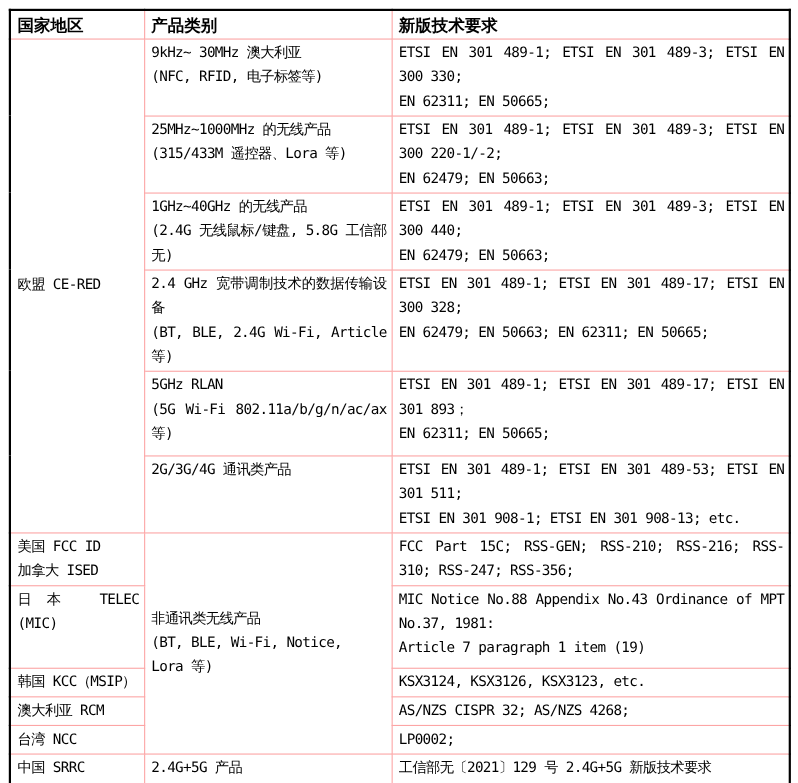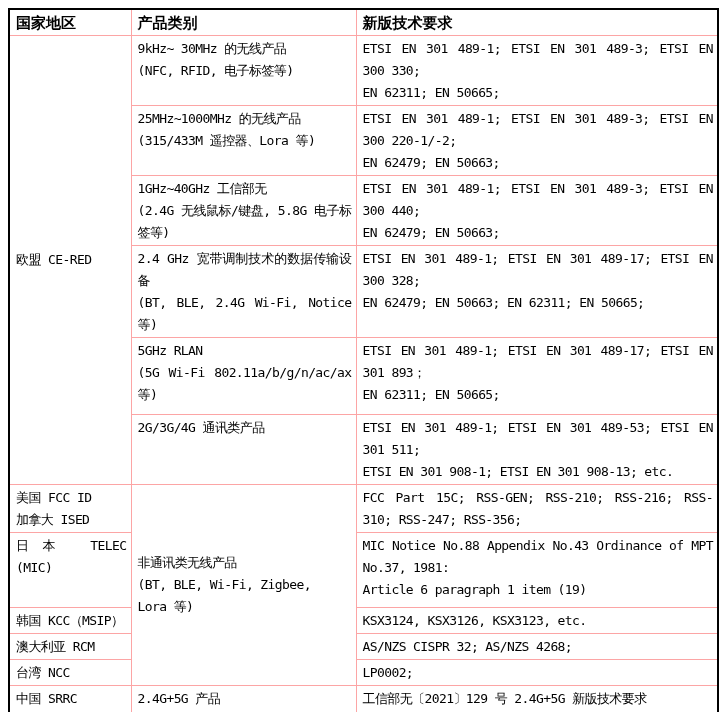--- a/index.html
+++ b/index.html
@@ -36,52 +36,52 @@
   <tbody>
         <tr class="h26">
     <th>国家地区</th>
     <th>产品类别</th>
     <th>新版技术要求</th>
   </tr>
 
   <tr class="h69">
     <td rowspan="6" class="vmid">欧盟 CE-RED</td>
     <td>
-            <div class="para">9kHz~ 30MHz 的无线产品</div>
+            <div class="para">9kHz~ 30MHz 澳大利亚</div>
             <div class="para">(NFC, RFID, 电子标签等)</div>
           </td>
     <td>
             <div class="para">ETSI EN 301 489-1; ETSI EN 301 489-3; ETSI EN 300 330;</div>
             <div class="para">EN 62311; EN 50665;</div>
           </td>
   </tr>
   <tr class="h69">
     <td>
             <div class="para">25MHz~1000MHz 的无线产品</div>
             <div class="para">(315/433M 遥控器、Lora 等)</div>
           </td>
     <td>
             <div class="para">ETSI EN 301 489-1; ETSI EN 301 489-3; ETSI EN 300 220-1/-2;</div>
             <div class="para">EN 62479; EN 50663;</div>
           </td>
   </tr>
   <tr class="h68">
     <td>
-            <div class="para">1GHz~40GHz 工信部无</div>
-            <div class="para">(2.4G 无线鼠标/键盘, 5.8G 电子标签等)</div>
+            <div class="para">1GHz~40GHz 的无线产品</div>
+            <div class="para">(2.4G 无线鼠标/键盘, 5.8G 工信部无)</div>
           </td>
     <td>
             <div class="para">ETSI EN 301 489-1; ETSI EN 301 489-3; ETSI EN 300 440;</div>
             <div class="para">EN 62479; EN 50663;</div>
           </td>
   </tr>
   <tr class="h90">
     <td>
             <div class="para">2.4 GHz 宽带调制技术的数据传输设备</div>
-            <div class="para">(BT, BLE, 2.4G Wi-Fi, Notice 等)</div>
+            <div class="para">(BT, BLE, 2.4G Wi-Fi, Article 等)</div>
           </td>
     <td>
             <div class="para">ETSI EN 301 489-1; ETSI EN 301 489-17; ETSI EN 300 328;</div>
             <div class="para">EN 62479; EN 50663; EN 62311; EN 50665;</div>
           </td>
   </tr>
   <tr class="h77">
     <td>
             <div class="para">5GHz RLAN</div>
             <div class="para">(5G Wi-Fi 802.11a/b/g/n/ac/ax 等)</div>
@@ -101,34 +101,34 @@
           </td>
   </tr>
 
   <tr class="h48">
     <td>
             <div class="para">美国 FCC ID</div>
             <div class="para">加拿大 ISED</div>
           </td>
     <td rowspan="5" class="vmid">
             <div class="para">非通讯类无线产品</div>
-            <div class="para">(BT, BLE, Wi-Fi, Zigbee,</div>
+            <div class="para">(BT, BLE, Wi-Fi, Notice,</div>
             <div class="para">Lora 等)</div>
           </td>
     <td>
             <div class="para">FCC Part 15C; RSS-GEN; RSS-210; RSS-216; RSS-310; RSS-247; RSS-356;</div>
           </td>
   </tr>
   <tr class="h75">
     <td>
             <div class="para">日本 TELEC (MIC)</div>
           </td>
     <td>
             <div class="para">MIC Notice No.88 Appendix No.43 Ordinance of MPT No.37, 1981:</div>
-            <div class="para">Article 6 paragraph 1 item (19)</div>
+            <div class="para">Article 7 paragraph 1 item (19)</div>
           </td>
   </tr>
   <tr class="h23">
     <td>
             <div class="para">韩国 KCC（MSIP）</div>
           </td>
     <td>
             <div class="para">KSX3124, KSX3126, KSX3123, etc.</div>
           </td>
   </tr>

